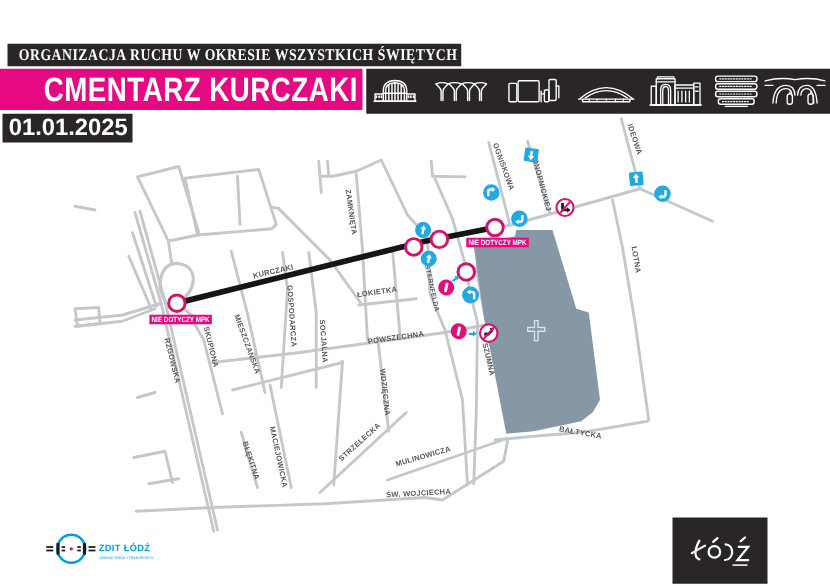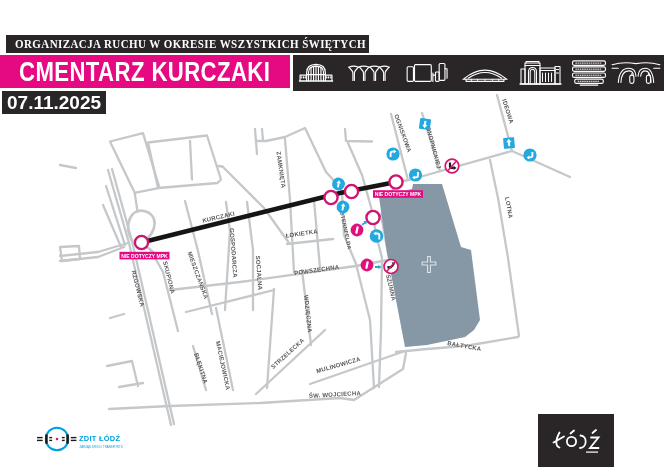--- a/index.html
+++ b/index.html
@@ -5,21 +5,21 @@
   html,body{margin:0;padding:0;}
   body{width:664px;height:469px;background:#ffffff;overflow:hidden;position:relative;
        font-family:"Liberation Sans", sans-serif;}
   .abs{position:absolute;}
   .bar1{left:6px;top:35px;width:363px;height:18px;background:#2a2627;color:#fff;
         font-weight:bold;font-size:13px;letter-spacing:.5px;line-height:18.5px;
         padding-left:9px;box-sizing:border-box;white-space:nowrap;font-family:Liberation Serif, serif;}
   .bar1 span{display:inline-block;transform:scaleX(0.845);transform-origin:0 50%;}
   .bar2{left:0;top:55px;width:290px;height:33px;background:#e60a82;color:#fff;
         font-weight:bold;font-size:27px;letter-spacing:.5px;line-height:34px;
-        padding-left:19px;box-sizing:border-box;white-space:nowrap;}
+        padding-left:35px;box-sizing:border-box;white-space:nowrap;}
   .bar2 span{display:inline-block;transform:scaleX(0.82);transform-origin:0 50%;}
   .bar3{left:2px;top:91px;width:104px;height:23px;background:#2a2627;color:#fff;
         font-weight:bold;font-size:19px;line-height:23px;padding-left:5px;
         box-sizing:border-box;white-space:nowrap;}
   .iconbar{left:293px;top:55px;width:371px;height:36px;background:#2a2627;}
 </style>
 </head>
 <body>
 
 <svg class="abs" style="left:0;top:0" width="664" height="469" viewBox="0 0 664 469">
@@ -287,21 +287,21 @@
     <g fill="#fff">
       <rect x="586" y="451.5" width="12" height="1.2"></rect>
     </g>
   </g>
 </svg>
 
 <div class="abs bar1"><span>ORGANIZACJA RUCHU W OKRESIE WSZYSTKICH ŚWIĘTYCH</span></div>
 
 <div class="abs bar2"><span>CMENTARZ KURCZAKI</span></div>
 
-<div class="abs bar3">07.11.2025</div>
+<div class="abs bar3">01.01.2025</div>
 
 <div class="abs iconbar">
 <svg width="371" height="36" viewBox="0 0 371 36">
   <g stroke="#fff" stroke-width="1.05" fill="none" stroke-linejoin="round" stroke-linecap="round">
 
     <g transform="translate(23,18) scale(1.1)">
       <path d="M-8.5,7 L-8.5,-0.5 Q-8.5,-7.5 0,-7.8 Q8.5,-7.5 8.5,-0.5 L8.5,7"></path>
       <path d="M-6.8,7 L-6.8,-0.5 Q-6.8,-6 0,-6.2 Q6.8,-6 6.8,-0.5 L6.8,7"></path>
       <path d="M-4.5,6.5 L-4.5,-4.5 M-2.2,6.5 L-2.2,-5.5 M0,6.5 L0,-6 M2.2,6.5 L2.2,-5.5 M4.5,6.5 L4.5,-4.5"></path>
       <path d="M-8.5,1.5 L8.5,1.5"></path>

